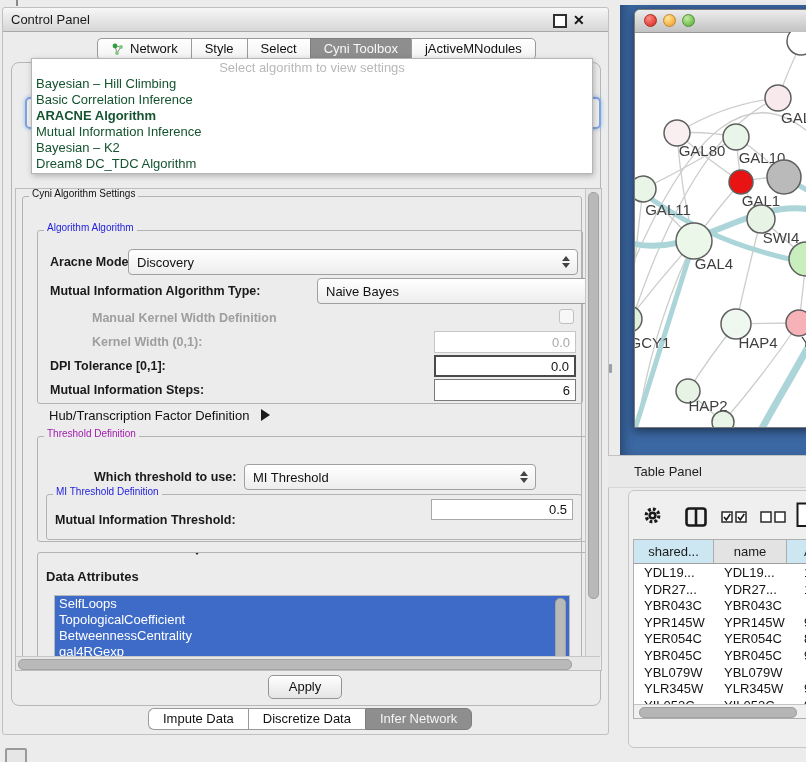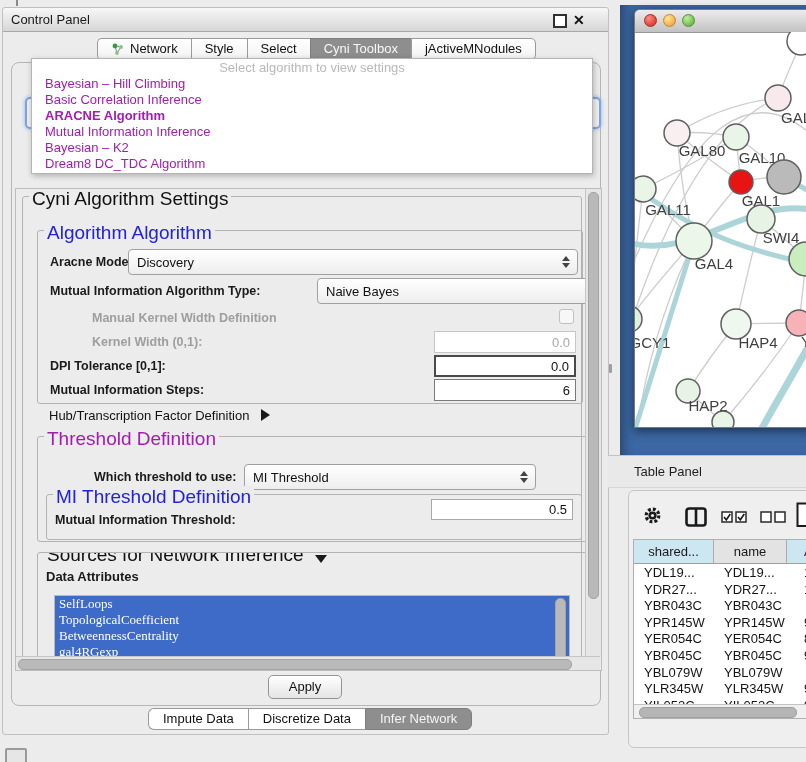--- a/index.html
+++ b/index.html
@@ -22,42 +22,42 @@
   .tab.sel{background:#8e8e8e;color:#f8f8f8;border-color:#7e7e7e;}
   .net-ico{width:14px;height:14px;display:inline-block;}
   
   #frame{left:8px;top:54px;width:588px;height:642px;border:1px solid #b6b6b6;border-radius:8px;}
   #combo-remnant{left:22px;top:89px;width:572px;height:28px;border:2px solid #7ea4e0;border-radius:5px;
     box-shadow:0 0 4px #8fb4ea;background:#f0f0f0;z-index:1;}
   
   #algo-popup{left:28px;top:50px;width:560px;height:114px;background:#fff;border:1px solid #b5b5b5;
     box-shadow:1px 2px 6px rgba(0,0,0,0.25);z-index:30;font-size:13px;}
   #algo-popup .ph{height:17px;line-height:17px;text-align:center;color:#b8b8b8;}
-  #algo-popup .opt{height:16px;line-height:16px;padding-left:13px;color:#a21caf;}
+  #algo-popup .opt{height:16px;line-height:16px;padding-left:4px;color:#14532d;}
   #algo-popup .opt.bold{font-weight:bold;}
   
   #scroll-area{left:12px;top:180px;width:585px;height:481px;border:1px solid #bdbdbd;background:#ececec;overflow:hidden;z-index:2;}
   .fieldset{position:absolute;border:1px solid #b3b3b3;border-radius:3px;}
-  .legend{position:absolute;top:-9px;left:6px;background:#ececec;padding:0 3px;font-size:19px;white-space:nowrap;}
+  .legend{position:absolute;top:-9px;left:6px;background:#ececec;padding:0 3px;font-size:10px;white-space:nowrap;}
   .lbl{position:absolute;font-size:12.5px;font-weight:bold;color:#1a1a1a;white-space:nowrap;}
   .lbl.dis{color:#9e9e9e;margin-left:42px;}
   .combo{position:absolute;background:linear-gradient(#ffffff,#ededed);border:1px solid #a0a0a0;border-radius:4px;
     font-size:13px;color:#111;display:flex;align-items:center;}
   .combo .txt{padding-left:8px;flex:1;}
   .combo .arrows{width:16px;display:flex;flex-direction:column;align-items:center;gap:2px;margin-right:3px;}
   .tri-up{width:0;height:0;border-left:4px solid transparent;border-right:4px solid transparent;border-bottom:5px solid #444;}
   .tri-dn{width:0;height:0;border-left:4px solid transparent;border-right:4px solid transparent;border-top:5px solid #444;}
   .tri-right{display:inline-block;width:0;height:0;border-top:6px solid transparent;border-bottom:6px solid transparent;border-left:9px solid #1a1a1a;}
   .tri-down{display:inline-block;width:0;height:0;border-left:6px solid transparent;border-right:6px solid transparent;border-top:8px solid #1a1a1a;}
   .tfield{position:absolute;background:#fff;font-size:13px;text-align:right;padding:0 5px;box-sizing:border-box;
     font-family:"Liberation Sans",sans-serif;}
   .checkbox{position:absolute;width:13px;height:13px;border:1px solid #c0c0c0;border-radius:3px;background:#f7f7f7;}
   .vscroll{position:absolute;background:#e6e6e6;border-left:1px solid #c6c6c6;}
   .thumb{position:absolute;background:#b9b9b9;border:1px solid #a3a3a3;border-radius:5px;}
-  #attr-list{position:absolute;background:#fdba74;border:1px solid #b9b9b9;overflow:hidden;font-family:Liberation Serif, serif;}
+  #attr-list{position:absolute;background:#fdba74;border:1px solid #b9b9b9;overflow:hidden;}
   .attr-item{height:16px;line-height:16px;background:#3e6bc7;color:#fff;font-size:13px;padding-left:4px;}
   #apply-btn{left:265px;top:667px;width:72px;height:22px;background:linear-gradient(#ffffff,#e4e4e4);
     border:1px solid #949494;border-radius:5px;font-size:13px;color:#111;text-align:center;line-height:21px;}
   #bottom-tabs{left:145px;top:700px;height:22px;display:flex;}
   .btab{height:20px;line-height:20px;padding:0 14px;background:#fff;border:1px solid #9a9a9a;border-right:none;font-size:13px;color:#111;}
   .btab:first-child{border-radius:6px 0 0 6px;}
   .btab:last-child{border-right:1px solid #9a9a9a;border-radius:0 6px 6px 0;}
   .btab.sel{background:#8e8e8e;color:#f5f5f5;border-color:#7e7e7e;}
   
   #net-panel{left:620px;top:5px;width:186px;height:450px;background:#3b67a2;

